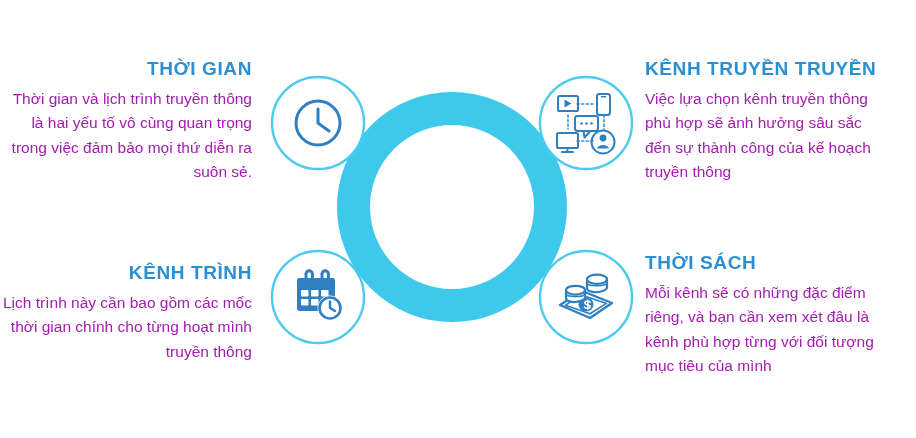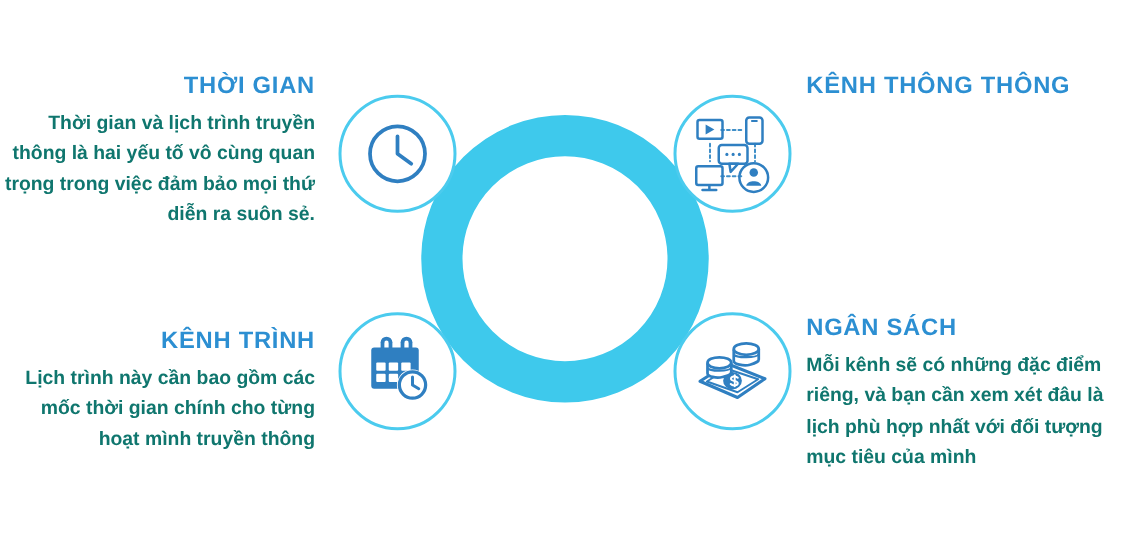--- a/index.html
+++ b/index.html
@@ -31,23 +31,22 @@
     font-weight: bold;
     letter-spacing: 0.6px;
     color: #2c8fd2;
     margin: 0 0 7px 0;
     line-height: 1.15;
     white-space: nowrap;
   }
   .text-block .body {
     font-size: 15.5px;
     line-height: 1.58;
-    color: #0f766e;
+    color: #a21caf;
     margin: 0;
-    font-weight: bold;
   }
 
   .tb-left { text-align: right; left: 0px; }
   .tb-right { text-align: left; left: 645px; }
 
   #block-time     { top: 58px; }
   #block-channel  { top: 58px; width: 240px; }
   #block-schedule { top: 262px; }
   #block-budget   { top: 252px; width: 245px; }
 
@@ -68,31 +67,32 @@
 <body>
 
 <div id="stage">
 
   <div class="text-block tb-left" id="block-time">
     <p class="heading">THỜI GIAN</p>
     <p class="body">Thời gian và lịch trình truyền thông là hai yếu tố vô cùng quan trọng trong việc đảm bảo mọi thứ diễn ra suôn sẻ.</p>
   </div>
 
   <div class="text-block tb-right" id="block-channel">
-    <p class="heading">KÊNH THÔNG THÔNG</p>
+    <p class="heading">KÊNH TRUYỀN TRUYỀN</p>
+    <p class="body">Việc lựa chọn kênh truyền thông phù hợp sẽ ảnh hưởng sâu sắc đến sự thành công của kế hoạch truyền thông</p>
   </div>
 
   <div class="text-block tb-left" id="block-schedule">
     <p class="heading">KÊNH TRÌNH</p>
     <p class="body">Lịch trình này cần bao gồm các mốc thời gian chính cho từng hoạt mình truyền thông</p>
   </div>
 
   <div class="text-block tb-right" id="block-budget">
-    <p class="heading">NGÂN SÁCH</p>
-    <p class="body">Mỗi kênh sẽ có những đặc điểm riêng, và bạn cần xem xét đâu là lịch phù hợp nhất với đối tượng mục tiêu của mình</p>
+    <p class="heading">THỜI SÁCH</p>
+    <p class="body">Mỗi kênh sẽ có những đặc điểm riêng, và bạn cần xem xét đâu là kênh phù hợp từng với đối tượng mục tiêu của mình</p>
   </div>
 
   <div id="diagram">
     <svg width="370" height="310" viewBox="0 0 370 310" xmlns="http://www.w3.org/2000/svg">
 
       <g>
         <circle cx="187" cy="147" r="98.5" fill="none" stroke="#3ec9ec" stroke-width="33"></circle>
       </g>
 
       <g>

